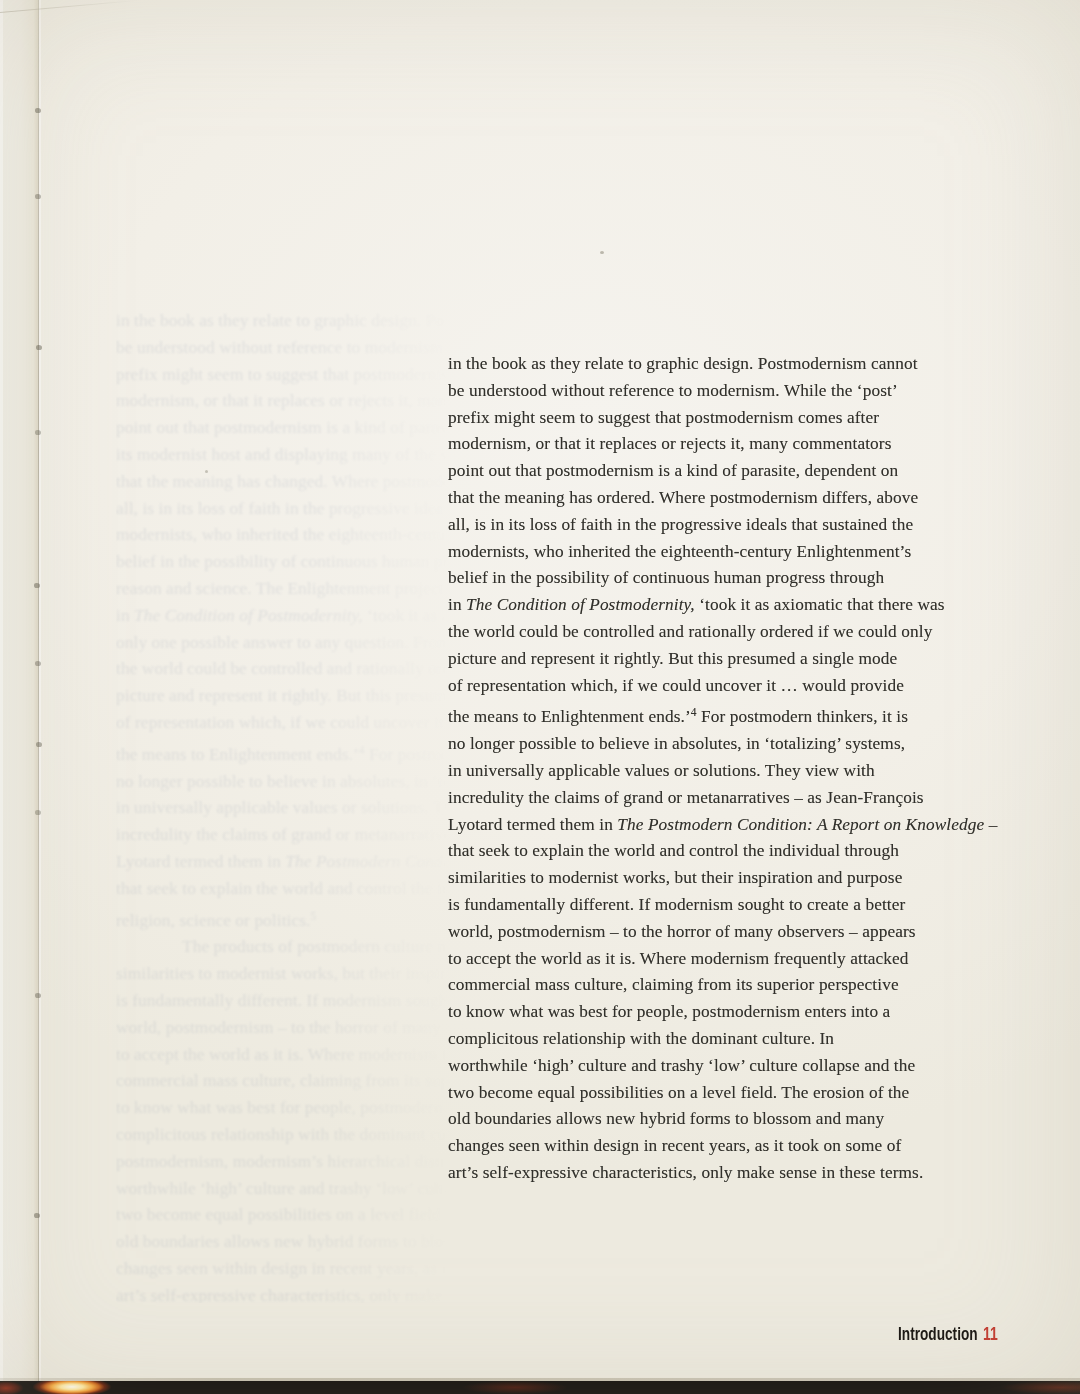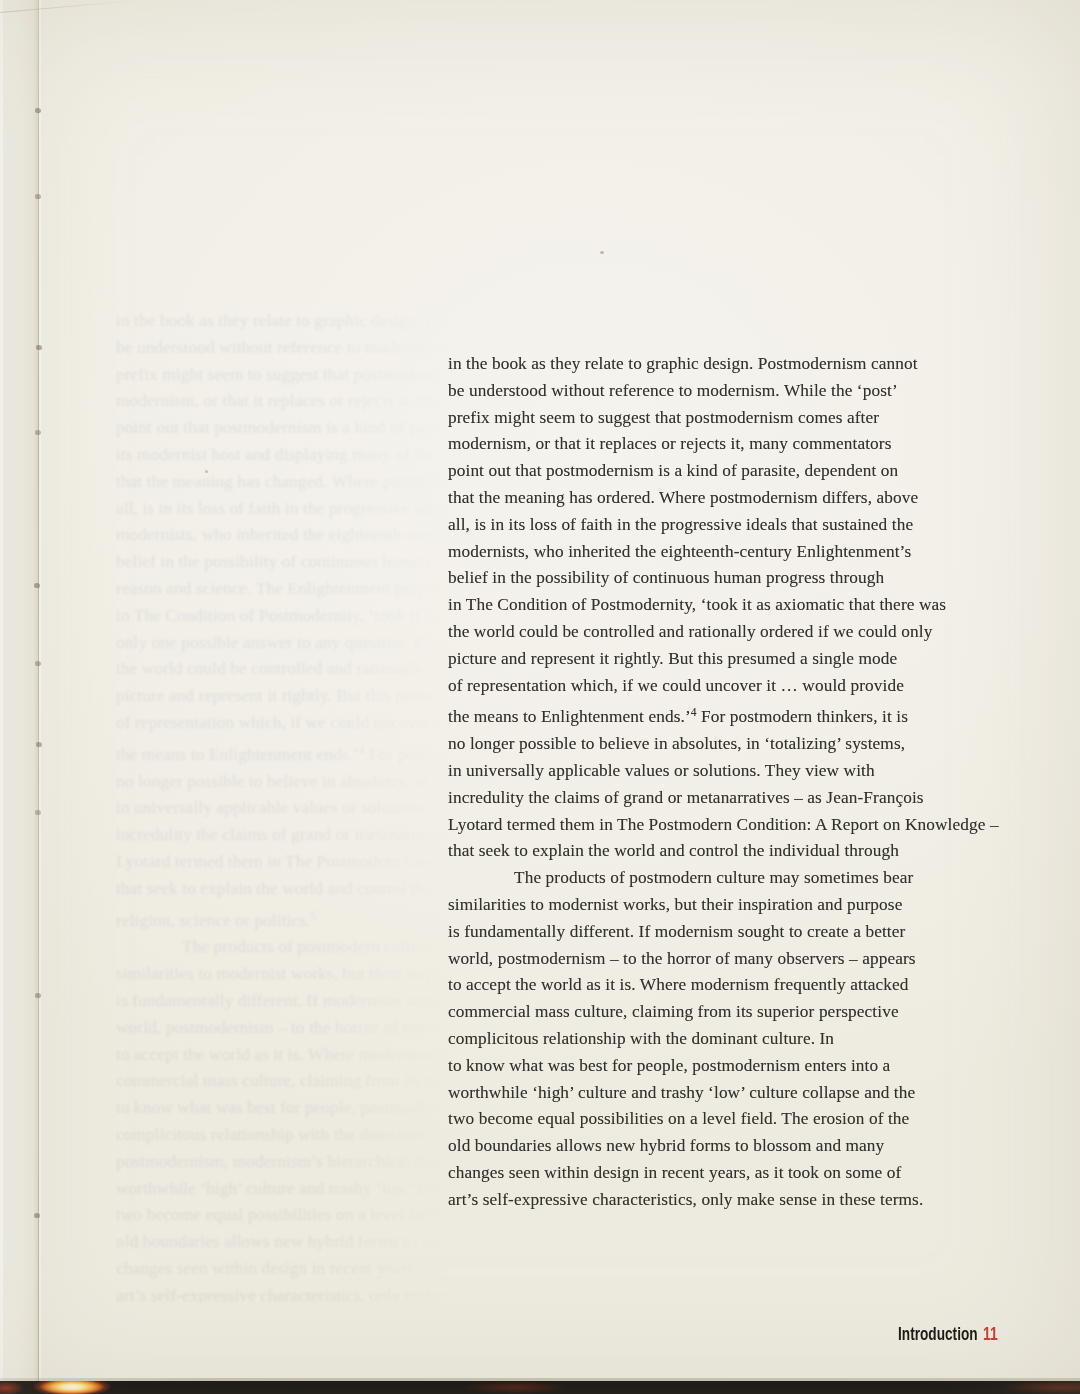--- a/index.html
+++ b/index.html
@@ -34,21 +34,21 @@
     mask-image:linear-gradient(to right,#000 55%,transparent 97%);
   }
   .body-text{
     position:absolute;left:448px;top:316px;width:580px;
     font-size:17.3px;line-height:26.8px;color:#31302b;letter-spacing:.1px;
     text-shadow:0 0 .5px rgba(49,48,43,.35);
     margin-top:35px;
   }
   .line{white-space:nowrap;}
   .line.indent{padding-left:66px;}
-  .it{}
+  .it{font-style:italic;}
   .sup{font-size:11.5px;vertical-align:6px;letter-spacing:0;}
 
   .footer-section{
     position:absolute;left:898px;top:1324px;
     font-family:"Liberation Sans","DejaVu Sans",sans-serif;font-weight:700;font-size:17.5px;
     color:#16130f;transform:scaleX(.78);transform-origin:0 50%;white-space:nowrap;
   }
   .footer-page{
     position:absolute;left:983px;top:1324px;
     font-family:"Liberation Sans","DejaVu Sans",sans-serif;font-weight:700;font-size:17.5px;
@@ -131,28 +131,27 @@
       <div class="line"><span>in </span><span class="it">The Condition of Postmodernity,</span><span> ‘took it as axiomatic that there was</span></div>
       <div class="line"><span>the world could be controlled and rationally ordered if we could only</span></div>
       <div class="line"><span>picture and represent it rightly. But this presumed a single mode</span></div>
       <div class="line"><span>of representation which, if we could uncover it … would provide</span></div>
       <div class="line"><span>the means to Enlightenment ends.’</span><span class="sup">4</span><span> For postmodern thinkers, it is</span></div>
       <div class="line"><span>no longer possible to believe in absolutes, in ‘totalizing’ systems,</span></div>
       <div class="line"><span>in universally applicable values or solutions. They view with</span></div>
       <div class="line"><span>incredulity the claims of grand or metanarratives – as Jean-François</span></div>
       <div class="line"><span>Lyotard termed them in </span><span class="it">The Postmodern Condition: A Report on Knowledge</span><span> –</span></div>
       <div class="line"><span>that seek to explain the world and control the individual through</span></div>
-      <div class="line indent"><span>The products of postmodern culture may sometimes bear</span></div>
       <div class="line"><span>similarities to modernist works, but their inspiration and purpose</span></div>
       <div class="line"><span>is fundamentally different. If modernism sought to create a better</span></div>
       <div class="line"><span>world, postmodernism – to the horror of many observers – appears</span></div>
       <div class="line"><span>to accept the world as it is. Where modernism frequently attacked</span></div>
       <div class="line"><span>commercial mass culture, claiming from its superior perspective</span></div>
+      <div class="line"><span>to know what was best for people, postmodernism enters into a</span></div>
       <div class="line"><span>complicitous relationship with the dominant culture. In</span></div>
-      <div class="line"><span>to know what was best for people, postmodernism enters into a</span></div>
       <div class="line"><span>worthwhile ‘high’ culture and trashy ‘low’ culture collapse and the</span></div>
       <div class="line"><span>two become equal possibilities on a level field. The erosion of the</span></div>
       <div class="line"><span>old boundaries allows new hybrid forms to blossom and many</span></div>
       <div class="line"><span>changes seen within design in recent years, as it took on some of</span></div>
       <div class="line"><span>art’s self-expressive characteristics, only make sense in these terms.</span></div>
     </div>
 
   <div class="footer-section" style="color: rgb(22, 19, 15);">Introduction</div>
   <div class="footer-page" style="color: rgb(194, 57, 46);">11</div>
 

